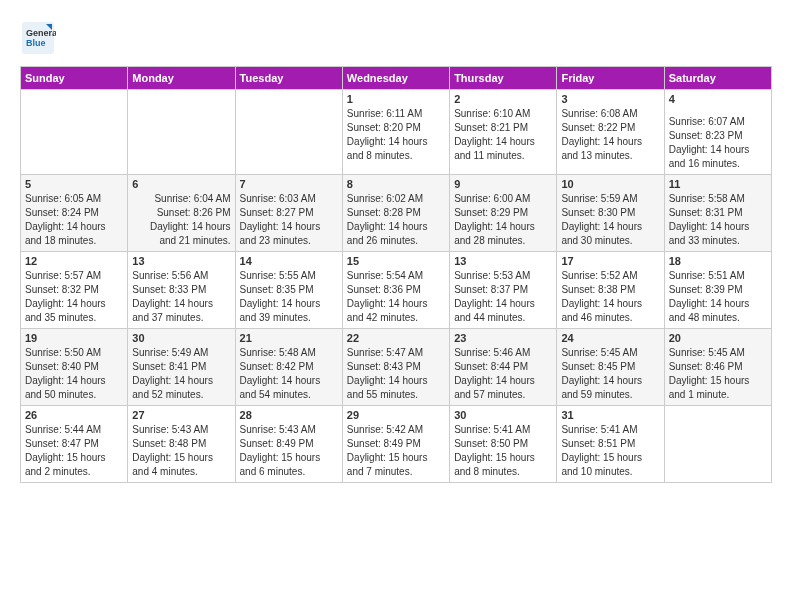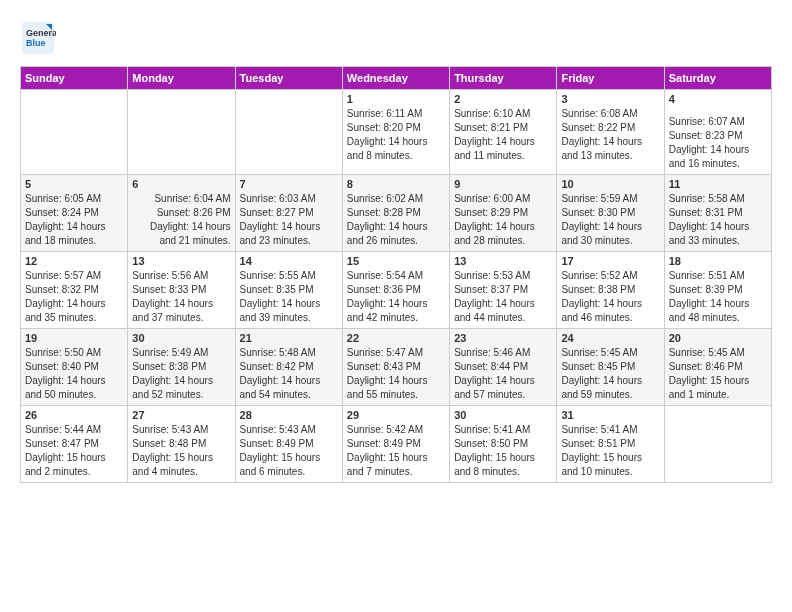--- a/index.html
+++ b/index.html
@@ -252,21 +252,21 @@
         <td>
           <div class="day-number">19</div>
           <div class="day-info" style="white-space: pre-line;">Sunrise: 5:50 AM
 Sunset: 8:40 PM
 Daylight: 14 hours
 and 50 minutes.</div>
         </td>
         <td>
           <div class="day-number">30</div>
           <div class="day-info" style="white-space: pre-line;">Sunrise: 5:49 AM
-Sunset: 8:38 PM
+Sunset: 8:41 PM
 Daylight: 14 hours
 and 52 minutes.</div>
         </td>
         <td>
           <div class="day-number">21</div>
           <div class="day-info" style="white-space: pre-line;">Sunrise: 5:48 AM
 Sunset: 8:42 PM
 Daylight: 14 hours
 and 54 minutes.</div>
         </td>

